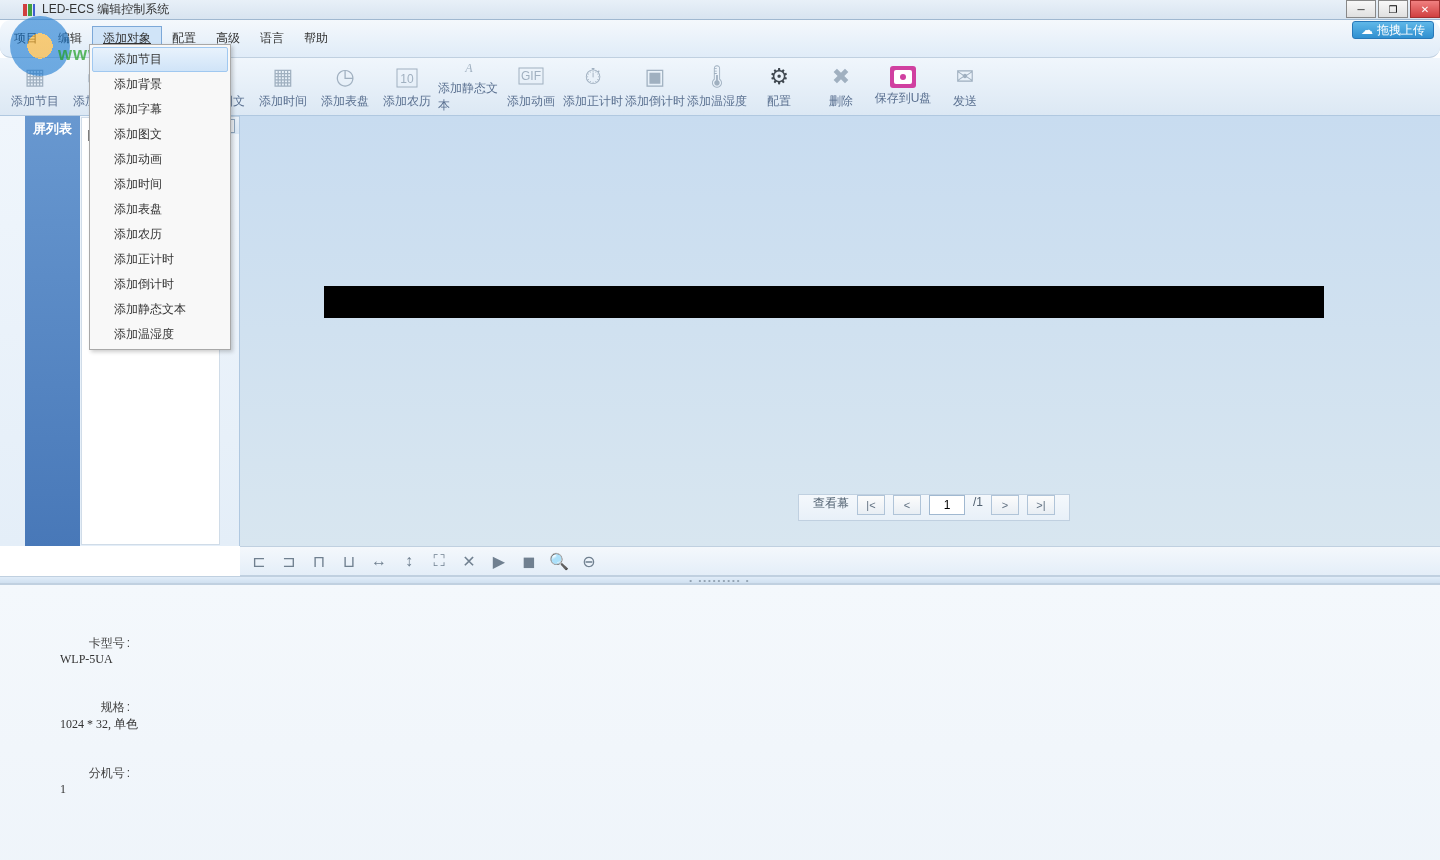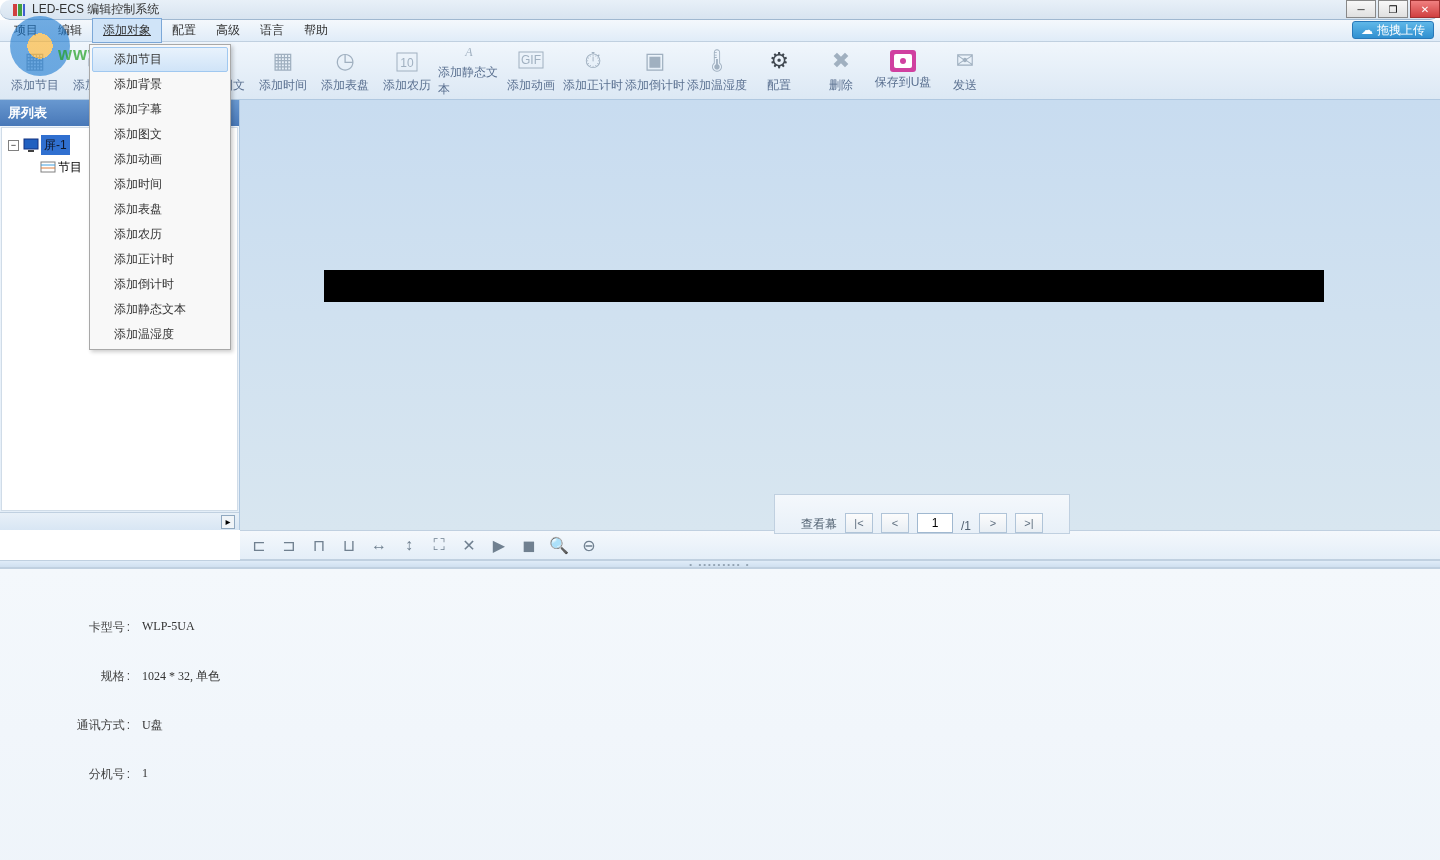--- a/index.html
+++ b/index.html
@@ -1,72 +1,72 @@
 <!DOCTYPE html>
 <html><head>
 <meta charset="utf-8">
 <style>
 * { margin: 0; padding: 0; box-sizing: border-box; font-family: "Microsoft YaHei", "SimSun", Arial, sans-serif; font-size: 12px; }
 body { background: #fff; width: 1440px; height: 860px; overflow: hidden; position: relative; }
 
-.titlebar { height: 20px; background: linear-gradient(#e8f0f8, #d8e4f0); border-bottom: 1px solid #a0b8d0; display: flex; align-items: center; padding: 0 12px; position: relative; border-radius: 10px; }
+.titlebar { height: 20px; background: linear-gradient(#e8f0f8, #d8e4f0); border-bottom: 1px solid #a0b8d0; display: flex; align-items: center; padding: 0 22px; position: relative; }
 .titlebar .icon { width: 14px; height: 14px; margin-right: 6px; }
 .title-text { color: #333; font-size: 12px; }
 .win-controls { position: absolute; right: 0; top: 0; display: flex; }
 .win-btn { width: 30px; height: 18px; border: 1px solid #888; margin-left: 2px; display: flex; align-items: center; justify-content: center; font-size: 10px; background: linear-gradient(#f8f8f8,#e0e0e0); }
 .win-btn.close { background: linear-gradient(#f08080,#d04040); color: #fff; border-color: #a03030; }
 
-.menubar { height: 22px; background: linear-gradient(#f4f8fc, #e0ecf8); border-bottom: 1px solid #c0d0e0; display: flex; align-items: center; padding: 0 4px; position: relative; }
+.menubar { height: 38px; background: linear-gradient(#f4f8fc, #e0ecf8); border-bottom: 1px solid #c0d0e0; display: flex; align-items: center; padding: 0 4px; position: relative; border-radius: 11px; }
 .menu-item { padding: 3px 10px; color: #333; cursor: default; }
 .menu-item.open { background: #d0e4f8; border: 1px solid #7ca8d8; text-decoration: underline; }
 .upload-btn { position: absolute; right: 6px; top: 1px; height: 18px; background: linear-gradient(#60b8e8,#3090d0); border: 1px solid #2878b8; border-radius: 3px; color: #fff; padding: 0 8px; display: flex; align-items: center; gap: 4px; font-size: 11px; }
 
 .watermark { position: absolute; left: 10px; top: 16px; pointer-events: none; z-index: 50; }
 .watermark .logo { width: 60px; height: 60px; border-radius: 50%; background: radial-gradient(circle,#ffb020 30%,#1878d0 30%); opacity: 0.6; }
 .watermark .url { color: #20a020; font-weight: bold; font-size: 18px; position: absolute; left: 48px; top: 28px; white-space: nowrap; opacity: 0.7; letter-spacing: 1px; }
 .watermark .url2 { color: #20a020; font-weight: bold; font-size: 13px; position: absolute; left: 176px; top: 30px; opacity: 0.6; }
 
 .toolbar { height: 58px; background: linear-gradient(#f0f6fc, #dce8f4); border-bottom: 1px solid #b0c8e0; display: flex; align-items: center; padding: 0 4px; }
 .tb-btn { width: 62px; height: 54px; display: flex; flex-direction: column; align-items: center; justify-content: center; gap: 2px; color: #5a7090; cursor: default; }
 .tb-btn .ic { width: 28px; height: 28px; display: flex; align-items: center; justify-content: center; font-size: 22px; color: #a0b0c0; }
 .tb-btn .lbl { font-size: 12px; color: #5a7090; }
 .tb-btn.active .ic { color: #404850; }
 .tb-btn.save .ic { background: #d040a0; border-radius: 3px; width: 26px; height: 22px; }
 
 .workspace { display: flex; height: 430px; }
-.sidebar { width: 240px; background: linear-gradient(#f0f6fc,#e4eef8); border-right: 1px solid #b0c8e0; display: flex; flex-direction: column; position: relative; }
+.sidebar { width: 240px; background: linear-gradient(#f0f6fc,#e4eef8); border-right: 1px solid #b0c8e0; display: flex; flex-direction: row; position: relative; padding-left: 25px; }
 .sidebar-header { background: linear-gradient(#6898d0,#4878b8); color: #fff; font-weight: bold; padding: 4px 8px; font-size: 13px; }
 .tree { padding: 6px; background: #fff; flex: 1; line-height: 20px; margin: 1px; border: 1px solid #d0dce8; }
 .tree-row { display: flex; align-items: center; gap: 2px; padding: 1px 0; }
 .tree-row .exp { width: 11px; height: 11px; border: 1px solid #808080; font-size: 9px; display: flex; align-items: center; justify-content: center; line-height: 1; margin-right: 2px; }
 .tree-row .tic { width: 16px; height: 14px; }
 .tree-row.sel span.tlbl { background: #3070d0; color: #0f172a; padding: 0 3px; }
 .tree-row.child { padding-left: 32px; }
 .sidebar-footer { height: 18px; background: linear-gradient(#e8f0f8,#d8e6f4); border-top: 1px solid #c0d0e0; display:flex; justify-content:flex-end; align-items:center; padding-right:4px;}
 .sb-small { width:14px; height:14px; border:1px solid #90a8c0; background:#f0f4f8; font-size:10px; display:flex; align-items:center; justify-content:center;}
 
 .canvas-area { flex: 1; background: linear-gradient(#c8dcf0,#d8e6f0); position: relative; }
 .preview-strip { position: absolute; left: 84px; top: 170px; width: 1000px; height: 32px; background: #000; }
 
 .dropdown-menu { position: absolute; left: 89px; top: 44px; width: 142px; background: #f8f8f8; border: 1px solid #a8a8a8; box-shadow: 2px 2px 4px rgba(0,0,0,.2); z-index: 100; padding: 2px; }
 .dd-item { padding: 4px 22px; color: #333; cursor: default; }
 .dd-item.hover { background: linear-gradient(#e8f2fc,#d0e4f8); border: 1px solid #a0c8f0; padding: 3px 21px; border-radius: 2px; }
 
 .align-toolbar { height: 30px; background: linear-gradient(#f4f8fc,#e4eef8); border-top: 1px solid #c0d0e0; border-bottom: 1px solid #c0d0e0; display: flex; align-items: center; padding: 0 8px; gap: 8px; margin-left: 240px; }
 .at-btn { width: 22px; height: 22px; display: flex; align-items: center; justify-content: center; color: #708090; font-size: 16px; }
 
-.pager { position: absolute; right: 370px; top: 494px; height: 40px; background: linear-gradient(#f4f8fc,#e8f0f8); border: 1px solid #c0d0e0; display: flex; align-items: flex-end; padding: 0 26px; gap: 8px; }
+.pager { position: absolute; right: 370px; top: 494px; height: 27px; background: linear-gradient(#f4f8fc,#e8f0f8); border: 1px solid #c0d0e0; display: flex; align-items: flex-start; padding: 0 14px; gap: 8px; }
 .pg-btn { width: 28px; height: 20px; border: 1px solid #b0c4d8; background: linear-gradient(#fcfcfc,#e8eef4); display: flex; align-items: center; justify-content: center; color: #607080; font-size: 11px; }
 .pg-input { width: 36px; height: 20px; border: 1px solid #a0b8d0; text-align: center; padding: 0 2px; }
 .pg-label { color: #506070; }
 
 .drag-handle { height: 8px; background: linear-gradient(#e0ecf8,#d0e0f0); border-top: 1px solid #c0d0e0; border-bottom: 1px solid #c0d0e0; text-align: center; color: #90a0b0; font-size: 8px; letter-spacing: 2px; line-height: 8px; }
 
 .info-panel { height: 328px; background: linear-gradient(#f4f8fc,#eef4fa); padding: 50px 60px; border-top: 1px solid #c0d0e0; }
-.info-row { display: flex; margin-bottom: 32px; color: #333; font-size: 13px; }
+.info-row { display: flex; margin-bottom: 32px; color: #333; font-size: 13px; flex-direction: column; }
 .info-label { width: 70px; text-align: right; margin-right: 12px; color: #444; }
 .info-label::after { content: ":"; margin-left: 2px; }
 .info-value { color: #333; font-family: Liberation Serif, serif; }
 
 svg { display: block; }
 </style>
 </head>
 <body>
 
 <div class="titlebar">
@@ -268,20 +268,16 @@
 <div class="info-panel">
   <div class="info-row">
     <div class="info-label">卡型号</div>
     <div class="info-value">WLP-5UA</div>
   </div>
   <div class="info-row">
     <div class="info-label">规格</div>
     <div class="info-value">1024 * 32, 单色</div>
   </div>
   <div class="info-row">
-    <div class="info-label">通讯方式</div>
-    <div class="info-value">U盘</div>
-  </div>
-  <div class="info-row">
     <div class="info-label">分机号</div>
     <div class="info-value">1</div>
   </div>
 </div>
 
 </body></html>

